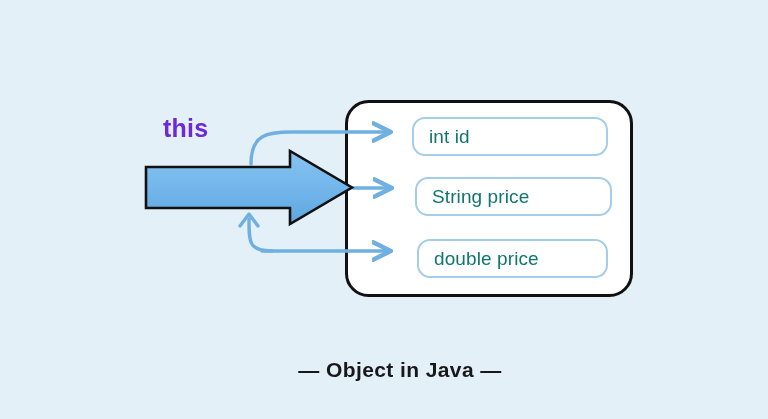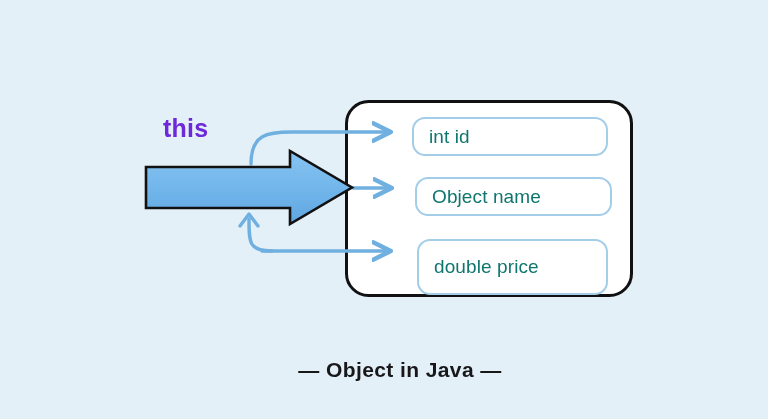--- a/index.html
+++ b/index.html
@@ -35,21 +35,21 @@
     display: flex;
     align-items: center;
     padding-left: 15px;
     color: #0f766e;
     font-size: 19px;
     font-family: "Liberation Sans", sans-serif;
     letter-spacing: 0.1px;
   }
   #field-0 { left: 412px; top: 117px;  width: 196px; height: 39px; }
   #field-1 { left: 415px; top: 177px;  width: 197px; height: 39px; }
-  #field-2 { left: 417px; top: 239px;  width: 191px; height: 56px; }
+  #field-2 { left: 417px; top: 239px;  width: 191px; height: 39px; }
 
   #this-label {
     position: absolute;
     left: 163px;
     top: 114px;
     font-size: 25px;
     font-weight: bold;
     color: #6d28d9;
     letter-spacing: 0.2px;
   }
@@ -95,21 +95,21 @@
 
     <path d="M 146 167 L 290 167 L 290 151 L 352 187.5 L 290 224 L 290 208 L 146 208 Z" fill="url(#arrowGrad)" stroke="#111111" stroke-width="2.6" stroke-linejoin="miter"></path>
   </svg>
 
   <div id="this-label">this</div>
 
   <div class="field-box" id="field-0">
     <span>int id</span>
   </div>
   <div class="field-box" id="field-1">
-    <span>Object name</span>
+    <span>String price</span>
   </div>
   <div class="field-box" id="field-2">
     <span>double price</span>
   </div>
 
   <div id="caption">— Object in Java —</div>
 
 </div>
 
 </body></html>

